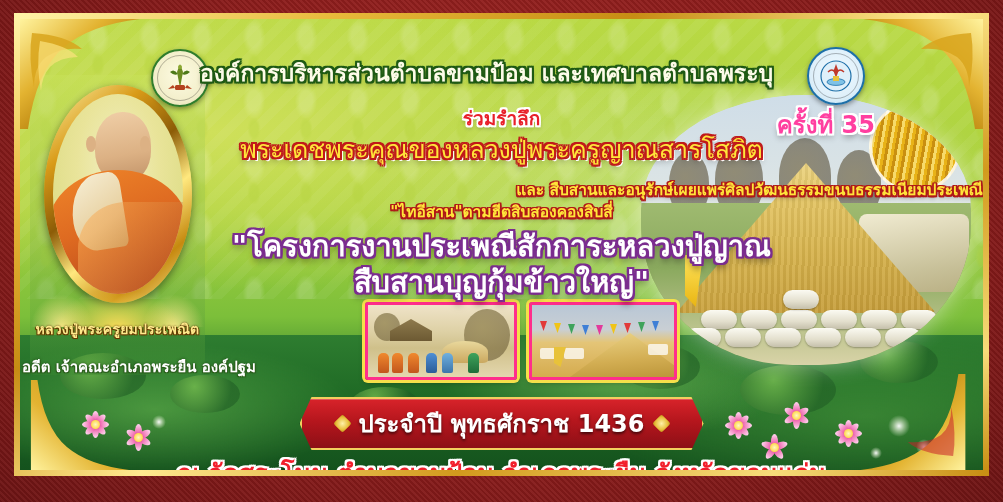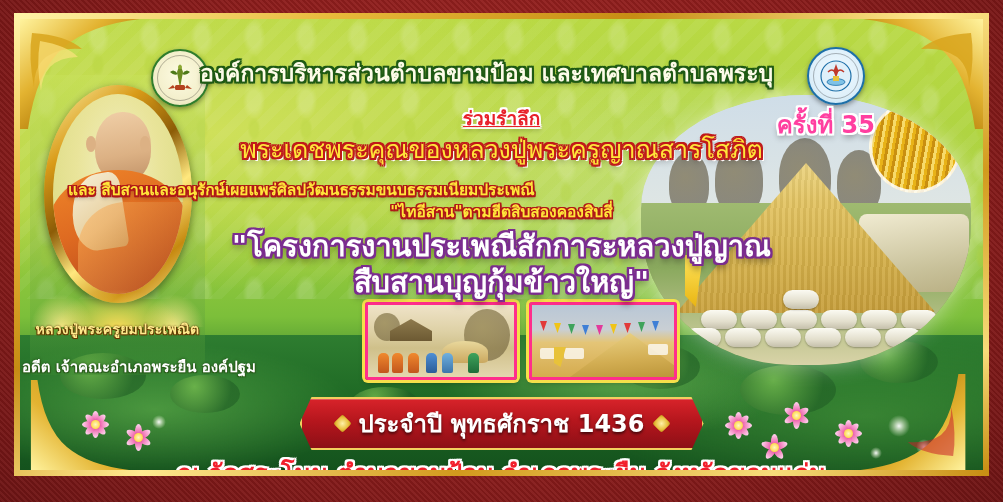--- a/index.html
+++ b/index.html
@@ -218,32 +218,31 @@
       0 3px 5px rgba(0,0,0,.55);
     white-space:nowrap;
   }
   #line-join {
     position:absolute; left:0; right:0; top:84px; text-align:center;
     font-size:19px; font-weight:bold; color:#e8202a;
     text-shadow:
       1.6px 0 0 #fff,-1.6px 0 0 #fff,0 1.6px 0 #fff,0 -1.6px 0 #fff,
       1.6px 1.6px 0 #fff,-1.6px 1.6px 0 #fff,1.6px -1.6px 0 #fff,-1.6px -1.6px 0 #fff,
       0 3px 4px rgba(0,0,0,.4);
-    text-decoration: underline;
   }
   #line-venerable {
     position:absolute; left:0; right:0; top:110px; text-align:center;
     font-size:25px; font-weight:normal; color:#ffe53a;
     text-shadow:
       2px 0 0 #c01a1a,-2px 0 0 #c01a1a,0 2px 0 #c01a1a,0 -2px 0 #c01a1a,
       2px 2px 0 #c01a1a,-2px 2px 0 #c01a1a,2px -2px 0 #c01a1a,-2px -2px 0 #c01a1a,
       3px 3px 0 #fff, 0 4px 6px rgba(0,0,0,.45);
   }
   #line-preserve {
-    position:absolute; left:0; right:0; top:158px; text-align:left;
+    position:absolute; left:0; right:0; top:158px; text-align:right;
     font-size:15.5px; font-weight:bold; color:#ffe53a;
     text-shadow:
       1.5px 0 0 #b01818,-1.5px 0 0 #b01818,0 1.5px 0 #b01818,0 -1.5px 0 #b01818,
       1.5px 1.5px 0 #b01818,-1.5px 1.5px 0 #b01818,1.5px -1.5px 0 #b01818,-1.5px -1.5px 0 #b01818,
       0 3px 4px rgba(0,0,0,.4);
     padding-left: 48px;
   }
   #line-isan {
     position:absolute; left:0; right:0; top:180px; text-align:center;
     font-size:15.5px; font-weight:bold; color:#ffe53a;

